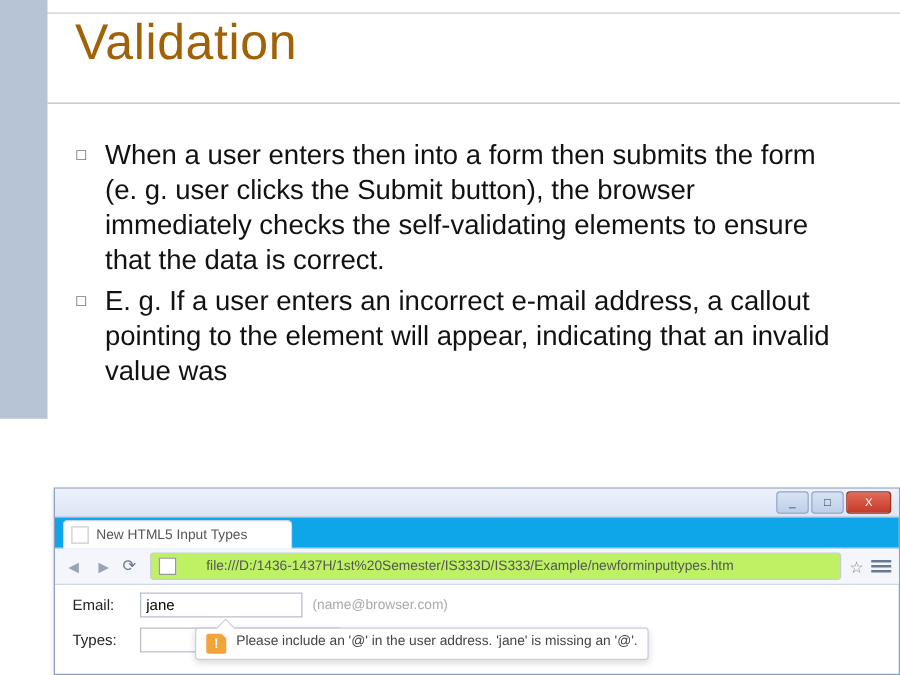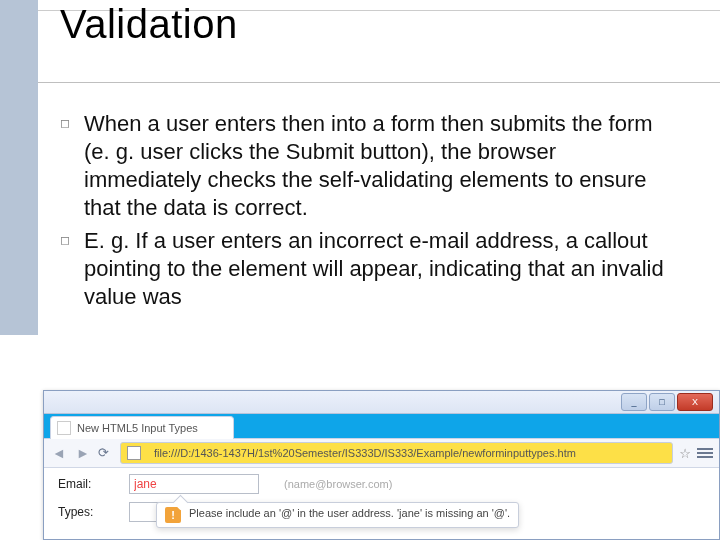--- a/index.html
+++ b/index.html
@@ -1,48 +1,48 @@
 <!DOCTYPE html>
 <html><head>
 <meta charset="utf-8">
 <style>
   html,body{margin:0;padding:0;width:720px;height:540px;font-family:Arial,Helvetica,sans-serif;background:#fff;overflow:hidden}
   .slide{position:relative;width:720px;height:540px;background:#fff}
   .side-bar{position:absolute;left:0;top:0;width:38px;height:335px;background:#b6c4d6}
   .top-rule{position:absolute;left:0;top:0;width:720px;height:10px;border-bottom:1px solid #ccc}
   .title-rule{position:absolute;left:38px;top:82px;width:682px;height:0;border-top:1px solid #bfbfbf}
-  .title{position:absolute;left:60px;top:2px;font-size:40px;color:#000000;font-family:Arial,Helvetica,sans-serif;letter-spacing:0.5px}
+  .title{position:absolute;left:60px;top:12px;font-size:40px;color:#a16207;font-family:Arial,Helvetica,sans-serif;letter-spacing:0.5px}
   .body{position:absolute;left:60px;top:110px;width:610px;font-size:22px;color:#111;line-height:1.28}
   .bullet{display:flex;align-items:flex-start;margin-bottom:4px}
   .bmark{flex:0 0 auto;width:24px;font-size:12px;color:#7a7a7a;padding-top:6px}
   .btext{flex:1 1 auto}
   .pagenum{position:absolute;right:6px;bottom:36px;font-size:12px;color:#888}
 
   
   .browser{position:absolute;left:43px;right:0;bottom:0;top:390px;border:1px solid #8a9fc1;background:#fff;box-shadow:0 1px 4px rgba(0,0,0,.2)}
   .br-titlebar{position:relative;height:22px;background:linear-gradient(#ecf1fb,#dde5f4);border-bottom:1px solid #b7c3da}
   .win-btn{position:absolute;top:2px;height:16px;border-radius:3px;font-size:9px;color:#fff;display:flex;align-items:center;justify-content:center}
   .win-close{right:6px;width:34px;background:linear-gradient(#e36a5a,#c33b29);border:1px solid #9b2c1e}
   .win-max{right:44px;width:24px;background:linear-gradient(#d7e3f4,#bfcfe8);border:1px solid #8ea4c6;color:#1a3b66}
   .win-min{right:72px;width:24px;background:linear-gradient(#d7e3f4,#bfcfe8);border:1px solid #8ea4c6;color:#1a3b66}
   .br-tabbar{position:relative;height:24px;background:#0ea5e9;border-bottom:1px solid #c9d3e6}
   .tab{position:absolute;left:6px;top:2px;height:22px;width:170px;background:#fff;border:1px solid #c9d3e6;border-bottom:none;border-top-left-radius:4px;border-top-right-radius:4px;display:flex;align-items:center;padding:0 6px;font-size:11px;color:#555}
   .tab .favicon{width:12px;height:12px;border:1px solid #ccc;margin-right:6px}
   .br-toolbar{position:relative;height:28px;background:#f4f6fb;border-bottom:1px solid #d0d7e6;display:flex;align-items:center;padding:0 6px;gap:6px}
   .nav-arrow{width:18px;height:18px;color:#9aa4b5;font-size:14px;display:flex;align-items:center;justify-content:center}
   .reload{width:16px;height:16px;color:#6a7890;font-size:13px}
-  .omnibox{flex:1;height:20px;border:1px solid #c6cedd;border-radius:3px;background:#fde047;display:flex;align-items:center;padding:0 6px;font-size:11px;color:#555;gap:13px}
+  .omnibox{flex:1;height:20px;border:1px solid #c6cedd;border-radius:3px;background:#bef264;display:flex;align-items:center;padding:0 6px;font-size:11px;color:#555;gap:24px}
   .doc-icon{width:12px;height:12px;background:#fff;border:1px solid #999;position:relative}
   .star{font-size:13px;color:#888}
   .menu-icon{width:16px;height:16px;display:flex;flex-direction:column;justify-content:center;gap:2px}
   .menu-icon span{display:block;height:2px;background:#6a7890}
   .br-page{position:relative;padding:6px 14px;font-size:12px;color:#222}
-  .form-row{display:flex;align-items:center;gap:25px;margin-bottom:8px}
+  .form-row{display:flex;align-items:center;gap:8px;margin-bottom:8px}
   .form-label{width:46px}
-  .text-input{height:18px;border:1px solid #b8bec9;padding:0 4px;font-size:12px;color:#ef4444;background:#fff}
+  .text-input{height:18px;border:1px solid #b8bec9;padding:0 4px;font-size:12px;color:#000000;background:#fff}
   .placeholder-hint{color:#aaa;font-size:11px}
   .callout{position:absolute;left:112px;top:34px;background:#fff;border:1px solid #c8cedb;border-radius:3px;box-shadow:0 2px 6px rgba(0,0,0,.15);padding:4px 8px;display:flex;align-items:flex-start;gap:8px;font-size:11px;color:#444;min-width:210px}
   .callout::before{content:"";position:absolute;left:18px;top:-6px;width:10px;height:10px;background:#fff;border-left:1px solid #c8cedb;border-top:1px solid #c8cedb;transform:rotate(45deg)}
   .warn-badge{width:16px;height:16px;background:#f2a33a;border-radius:2px;color:#fff;font-weight:bold;display:flex;align-items:center;justify-content:center;font-size:11px}
 </style>
 </head>
 <body>
 
 <div class="slide">
   <div class="top-rule"></div>

